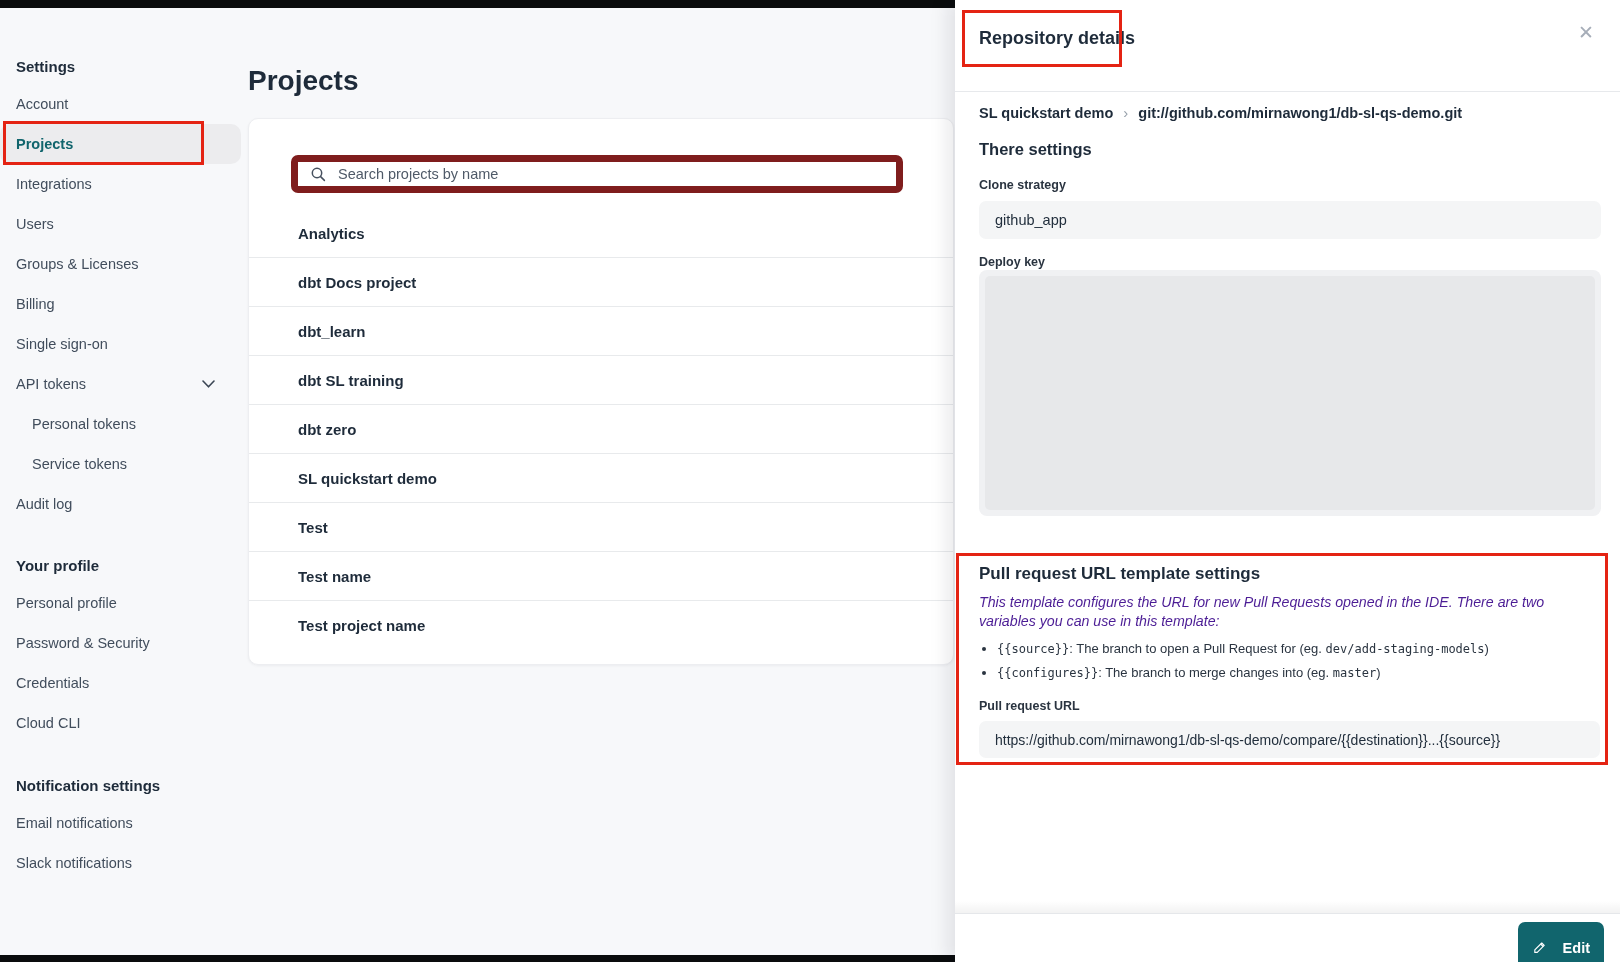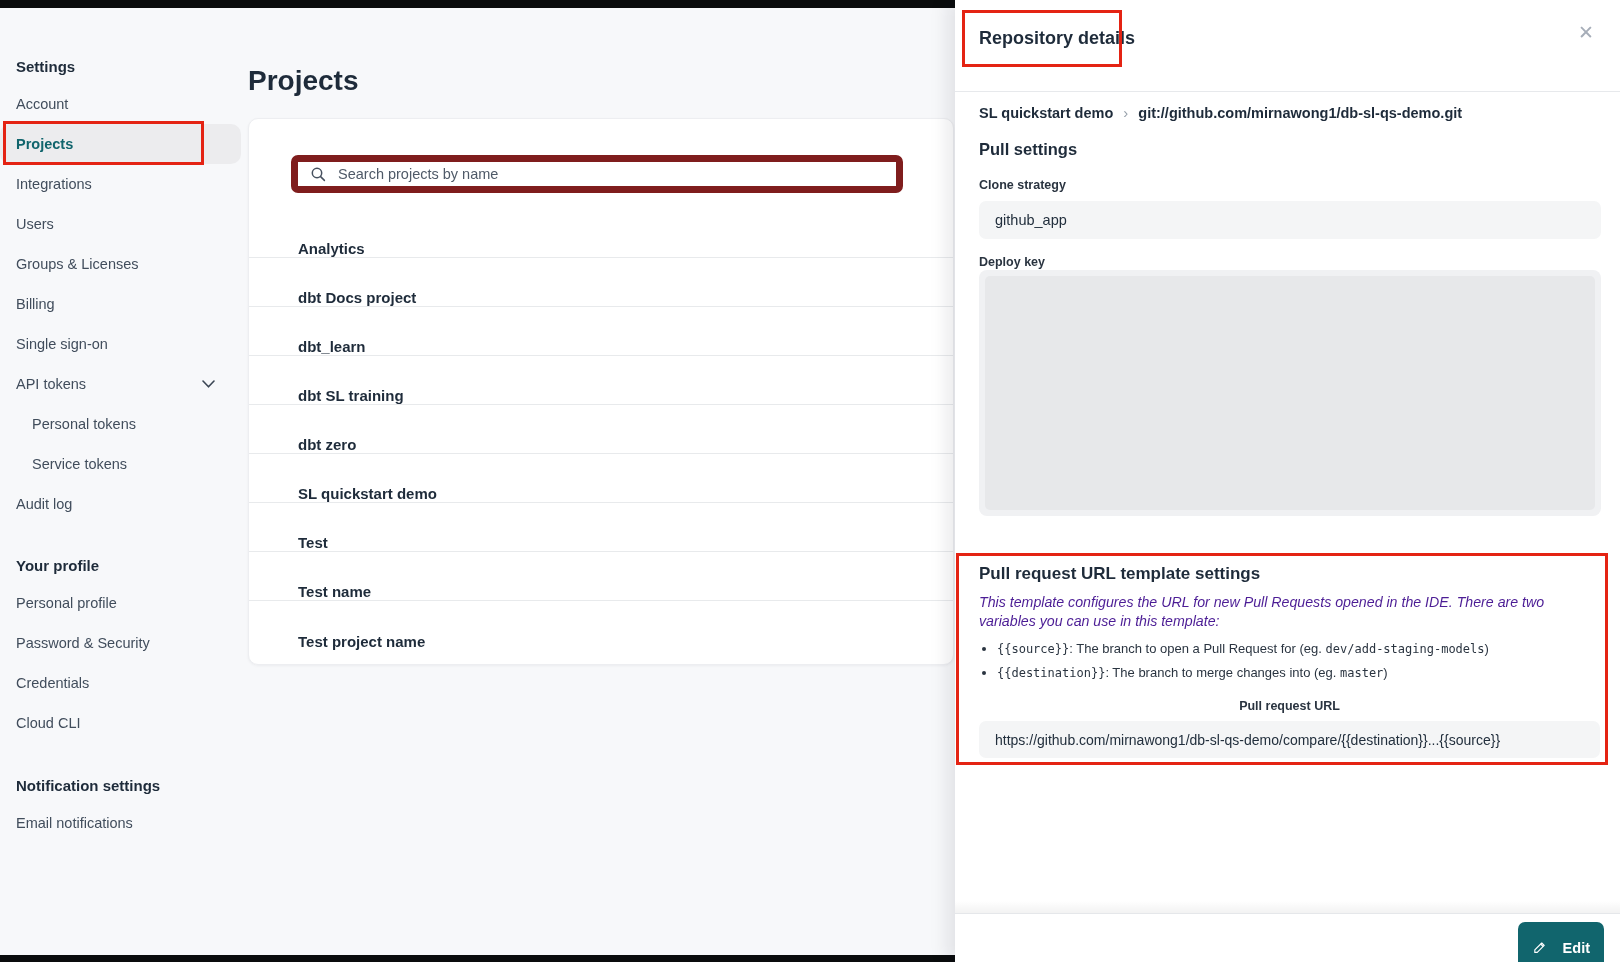--- a/index.html
+++ b/index.html
@@ -32,21 +32,21 @@
   .page-title{position:absolute;left:248px;top:46px;font-size:28px;font-weight:700;color:#1e2b3a;}
   .card{position:absolute;left:248px;top:118px;width:706px;height:547px;background:#fff;
     border:1px solid #edeef1;border-radius:10px;box-shadow:0 1px 3px rgba(16,24,40,.05);}
   .search-wrap{position:absolute;left:42px;top:36px;width:612px;height:38px;
     border:7px solid #7f1d1d;border-radius:7px;display:flex;align-items:center;
     background:#fff;padding:0 12px;gap:9px;}
   .search-input{border:none;outline:none;flex:1;font-size:14.5px;color:#222f3d;
     background:transparent;font-family:inherit;}
   .search-input::placeholder{color:#4f5a68;opacity:1;}
   .proj-list{position:absolute;left:0;top:90px;width:100%;}
-  .proj-row{height:49px;display:flex;align-items:flex-end;padding-left:49px;
+  .proj-row{height:49px;display:flex;align-items:center;padding-left:49px;
     border-bottom:1px solid #e8eaec;font-weight:700;font-size:15px;color:#1e2b3a;cursor:pointer;}
   .proj-row:last-child{border-bottom:none;}
 
   
   .drawer{position:absolute;left:955px;top:0;width:665px;height:962px;background:#fff;
     box-shadow:-7px 0 18px rgba(16,24,40,.10);}
   .drawer-header{position:relative;height:92px;border-bottom:1px solid #e7e9ec;}
   .drawer-title{position:absolute;left:24px;top:28px;font-size:18px;font-weight:700;color:#1e2b3a;}
   .title-annotation{position:absolute;left:7px;top:10px;width:160px;height:57px;
     border:3px solid var(--annotation);pointer-events:none;}
@@ -65,21 +65,21 @@
   .deploy-box{position:absolute;left:24px;right:19px;top:193px;height:246px;background:#f0f1f3;border-radius:8px;}
   .deploy-inner{position:absolute;inset:6px;background:#e7e8ea;border-radius:5px;}
   .pr-annotation{position:absolute;left:1px;top:476px;width:652px;height:212px;
     border:3px solid var(--annotation);pointer-events:none;}
   .pr-content{position:absolute;left:24px;right:20px;top:487px;}
   .pr-heading{font-size:17px;font-weight:700;color:#1e2b3a;}
   .pr-desc{margin-top:9px;font-size:14.2px;line-height:19px;color:#4c1d95;max-width:606px;font-style:italic;}
   .pr-bullets{margin:6px 0 0;padding-left:18px;font-size:13px;
     color:#2a3440;line-height:24px;}
   .pr-bullets .code{font-family:"DejaVu Sans Mono",monospace;font-size:12px;}
-  .label-url{margin-top:14px;font-style:normal;text-align:center;}
+  .label-url{margin-top:14px;font-style:normal;}
   .url-box{margin-top:8px;height:37px;background:#f4f5f6;border-radius:7px;display:flex;
     align-items:center;padding-left:16px;font-size:14px;color:#222f3d;}
   .footer-shadow{position:absolute;left:0;right:0;bottom:49px;height:12px;
     background:linear-gradient(to bottom, rgba(0,0,0,0), rgba(0,0,0,0.05));pointer-events:none;}
   .drawer-footer{position:absolute;left:0;right:0;bottom:0;height:49px;border-top:1px solid #e5e7ea;background:#fff;}
   .edit-btn{position:absolute;right:16px;top:8px;height:51px;padding:0 14px;background:var(--teal);
     color:#fff;border:none;border-radius:7px;font-size:14.5px;font-weight:700;
     display:flex;align-items:center;gap:16px;cursor:pointer;font-family:inherit;}
 </style>
 </head>
@@ -139,20 +139,23 @@
     <div class="sb-item">
       <span>Credentials</span>
     </div>
     <div class="sb-item">
       <span>Cloud CLI</span>
     </div>
     <div class="sb-heading gap3">Notification settings</div>
     <div class="sb-item">
       <span>Email notifications</span>
     </div>
+    <div class="sb-item">
+      <span>Slack notifications</span>
+    </div>
   </nav>
 
 <h1 class="page-title">Projects</h1>
 
 <section class="card">
   <div class="search-wrap">
     <span style="display:flex;">
       <svg width="17" height="17" viewBox="0 0 17 17">
           <circle cx="7" cy="7" r="4.7" fill="none" stroke="#46505e" stroke-width="1.5"></circle>
           <line x1="10.6" y1="10.6" x2="14.4" y2="14.4" stroke="#46505e" stroke-width="1.5" stroke-linecap="round"></line>
@@ -198,37 +201,37 @@
     <button class="close-btn">✕</button>
   </div>
 
   <div class="drawer-body">
     <div class="breadcrumb">
       <span>SL quickstart demo</span>
       <span class="sep">›</span>
       <span>git://github.com/mirnawong1/db-sl-qs-demo.git</span>
     </div>
 
-    <div class="section-heading">Pull settings</div>
+    <div class="section-heading">There settings</div>
 
     <div class="field-label label-clone">Clone strategy</div>
     <div class="value-box">github_app</div>
 
     <div class="field-label label-deploy">Deploy key</div>
     <div class="deploy-box">
       <div class="deploy-inner"></div>
     </div>
 
     <div class="pr-annotation"></div>
     <div class="pr-content">
       <div class="pr-heading">Pull request URL template settings</div>
       <div class="pr-desc">This template configures the URL for new Pull Requests opened in the IDE. There are two variables you can use in this template:</div>
       <ul class="pr-bullets">
         <li><span class="code">{{source}}</span><span>: The branch to open a Pull Request for (eg. </span><span class="code">dev/add-staging-models</span><span>)</span></li>
-        <li><span class="code">{{destination}}</span><span>: The branch to merge changes into (eg. </span><span class="code">master</span><span>)</span></li>
+        <li><span class="code">{{configures}}</span><span>: The branch to merge changes into (eg. </span><span class="code">master</span><span>)</span></li>
       </ul>
       <div class="field-label label-url">Pull request URL</div>
       <div class="url-box">https://github.com/mirnawong1/db-sl-qs-demo/compare/{{destination}}...{{source}}</div>
     </div>
   </div>
 
   <div class="footer-shadow"></div>
   <div class="drawer-footer">
     <button class="edit-btn">
       <span style="display:flex;">

